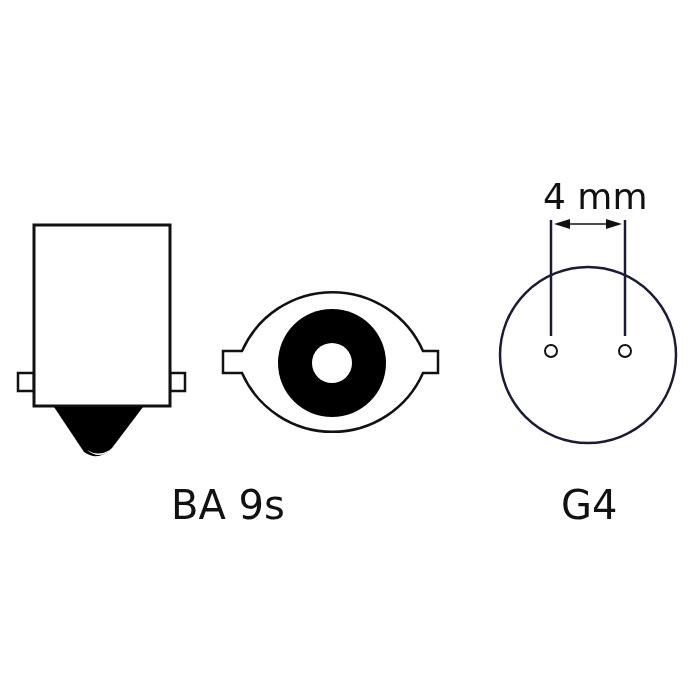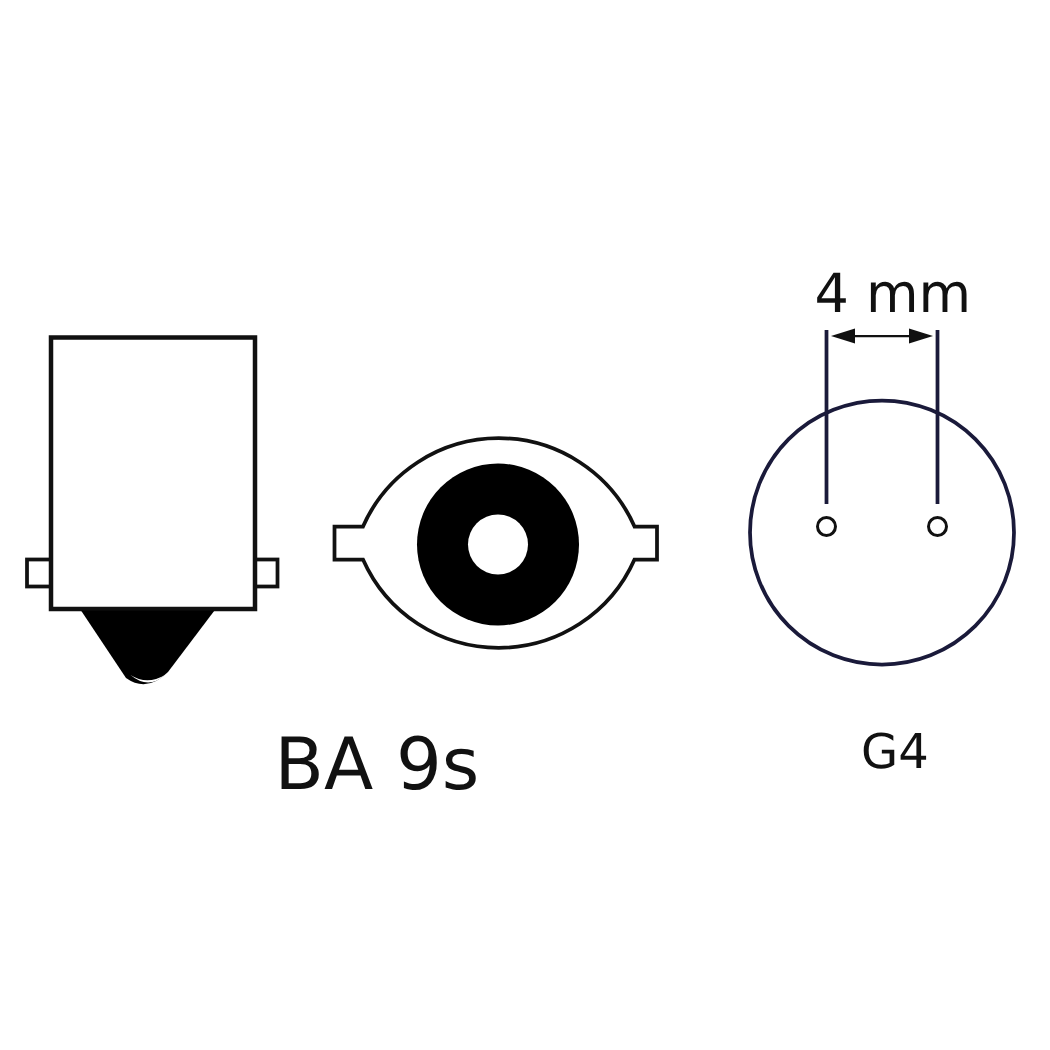--- a/index.html
+++ b/index.html
@@ -4,22 +4,22 @@
   <style>
     html, body { margin: 0; padding: 0; background: #ffffff; }
     body { width: 700px; height: 700px; position: relative; overflow: hidden; }
     .canvas { position: absolute; left: 0; top: 0; width: 700px; height: 700px; }
     .label {
       position: absolute;
       font-family: "DejaVu Sans", sans-serif;
       color: #111111;
       white-space: nowrap;
     }
-    .label-ba9s { left: 183px; top: 482px; font-size: 48px; }
-    .label-g4 { left: 574px; top: 482px; font-size: 32px; }
+    .label-ba9s { left: 171px; top: 482px; font-size: 40px; }
+    .label-g4 { left: 561px; top: 482px; font-size: 40px; }
     .label-dim { left: 543px; top: 176px; font-size: 36px; color: #111111; }
   </style>
 </head>
 <body>
 
 <div class="canvas">
   <svg width="700" height="700" viewBox="0 0 700 700" xmlns="http://www.w3.org/2000/svg">
 
     <g>
 

